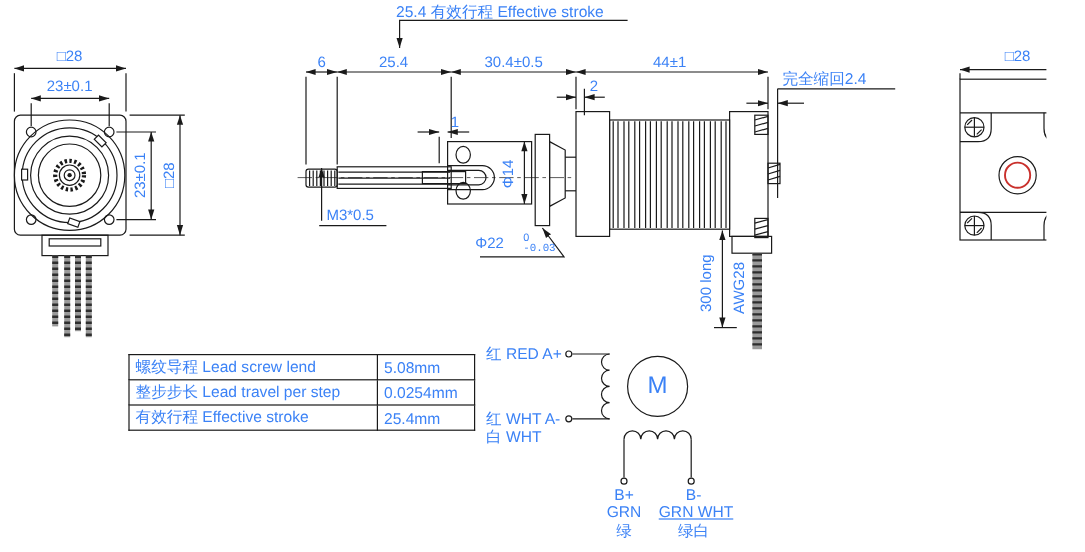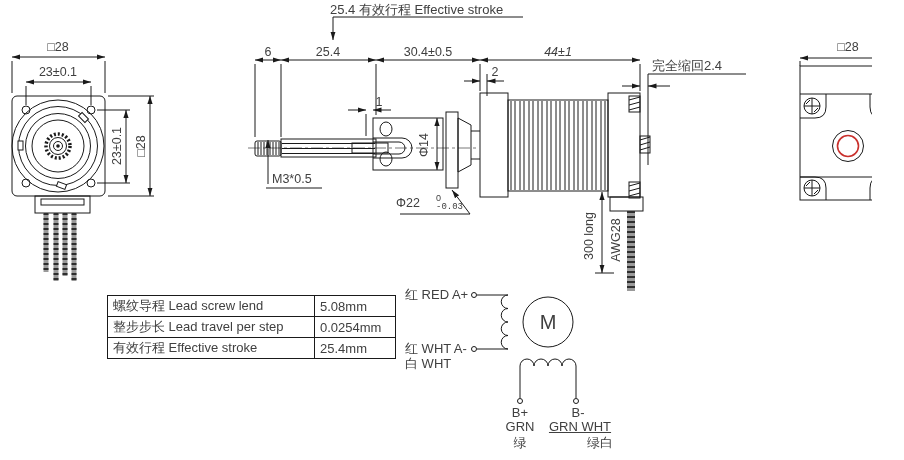--- a/index.html
+++ b/index.html
@@ -1,17 +1,17 @@
 <!DOCTYPE html>
 <html><head>
 <meta charset="utf-8">
 <style>
   html,body{margin:0;padding:0;background:#fff;}
   .canvas{position:relative;width:872px;height:460px;background:#fff;overflow:hidden;
-          font-family:"Liberation Sans",sans-serif;color:#404040;}
+          font-family:"Liberation Sans",sans-serif;color:#3b82f6;}
   .art{position:absolute;left:0;top:0;}
   .lbl{position:absolute;font-size:13px;line-height:1.15;white-space:nowrap;}
   .dim{font-size:12.5px;}
   .ctr{transform:translateX(-50%);}
   .ctrxy{transform:translate(-50%,-50%);}
   .rot{transform:translate(-50%,-50%) rotate(-90deg);}
   .sm{font-size:9px;}
   .motor-m{font-size:20px;}
   table.spec{position:absolute;left:107px;top:295px;border-collapse:collapse;
              font-size:13px;table-layout:fixed;}
@@ -234,21 +234,21 @@
       <circle cx="576" cy="401" r="2.5" fill="#fff"></circle>
     </g>
   </g>
 </svg>
 
 <div class="lbl" style="left:330px;top:3px;">25.4 有效行程 Effective stroke</div>
 
 <div class="lbl dim ctr" style="left:268px;top:45px;">6</div>
 <div class="lbl dim ctr" style="left:328px;top:45px;">25.4</div>
 <div class="lbl dim ctr" style="left:428px;top:45px;">30.4±0.5</div>
-<div class="lbl dim ctr" style="left:558px;top:45px;font-style:italic;">44±1</div>
+<div class="lbl dim ctr" style="left:558px;top:45px;">44±1</div>
 <div class="lbl dim ctr" style="left:495px;top:65px;">2</div>
 <div class="lbl dim ctr" style="left:379px;top:95px;">1</div>
 <div class="lbl dim" style="left:272px;top:172px;">M3*0.5</div>
 <div class="lbl dim rot" style="left:424px;top:145px;">Φ14</div>
 <div class="lbl dim" style="left:396px;top:196px;">Φ22</div>
 <div class="lbl sm" style="left:436px;top:193px;">0</div>
 <div class="lbl sm" style="left:436px;top:202px;font-family:Liberation Mono, monospace;">-0.03</div>
 <div class="lbl" style="left:652px;top:59px;">完全缩回2.4</div>
 <div class="lbl dim rot" style="left:589px;top:236px;">300 long</div>
 <div class="lbl dim rot" style="left:616px;top:240px;">AWG28</div>
@@ -261,21 +261,21 @@
 
 <div class="lbl" style="left:405px;top:288px;">红 RED A+</div>
 <div class="lbl" style="left:405px;top:342px;">红 WHT A-</div>
 <div class="lbl" style="left:405px;top:357px;">白 WHT</div>
 <div class="lbl motor-m ctrxy" style="left:548px;top:322px;">M</div>
 <div class="lbl ctr" style="left:520px;top:406px;">B+</div>
 <div class="lbl ctr" style="left:520px;top:420px;">GRN</div>
 <div class="lbl ctr" style="left:520px;top:436px;">绿</div>
 <div class="lbl ctr" style="left:578px;top:406px;">B-</div>
 <div class="lbl ctr" style="left:580px;top:420px;text-decoration:underline;">GRN WHT</div>
-<div class="lbl ctr" style="left:600px;top:436px;">绿白</div>
+<div class="lbl ctr" style="left:578px;top:436px;">绿白</div>
 
 <table class="spec">
   <tbody>
     <tr>
       <td class="c1">螺纹导程 Lead screw lend</td>
       <td class="c2">5.08mm</td>
     </tr>
     <tr>
       <td class="c1">整步步长 Lead travel per step</td>
       <td class="c2">0.0254mm</td>

